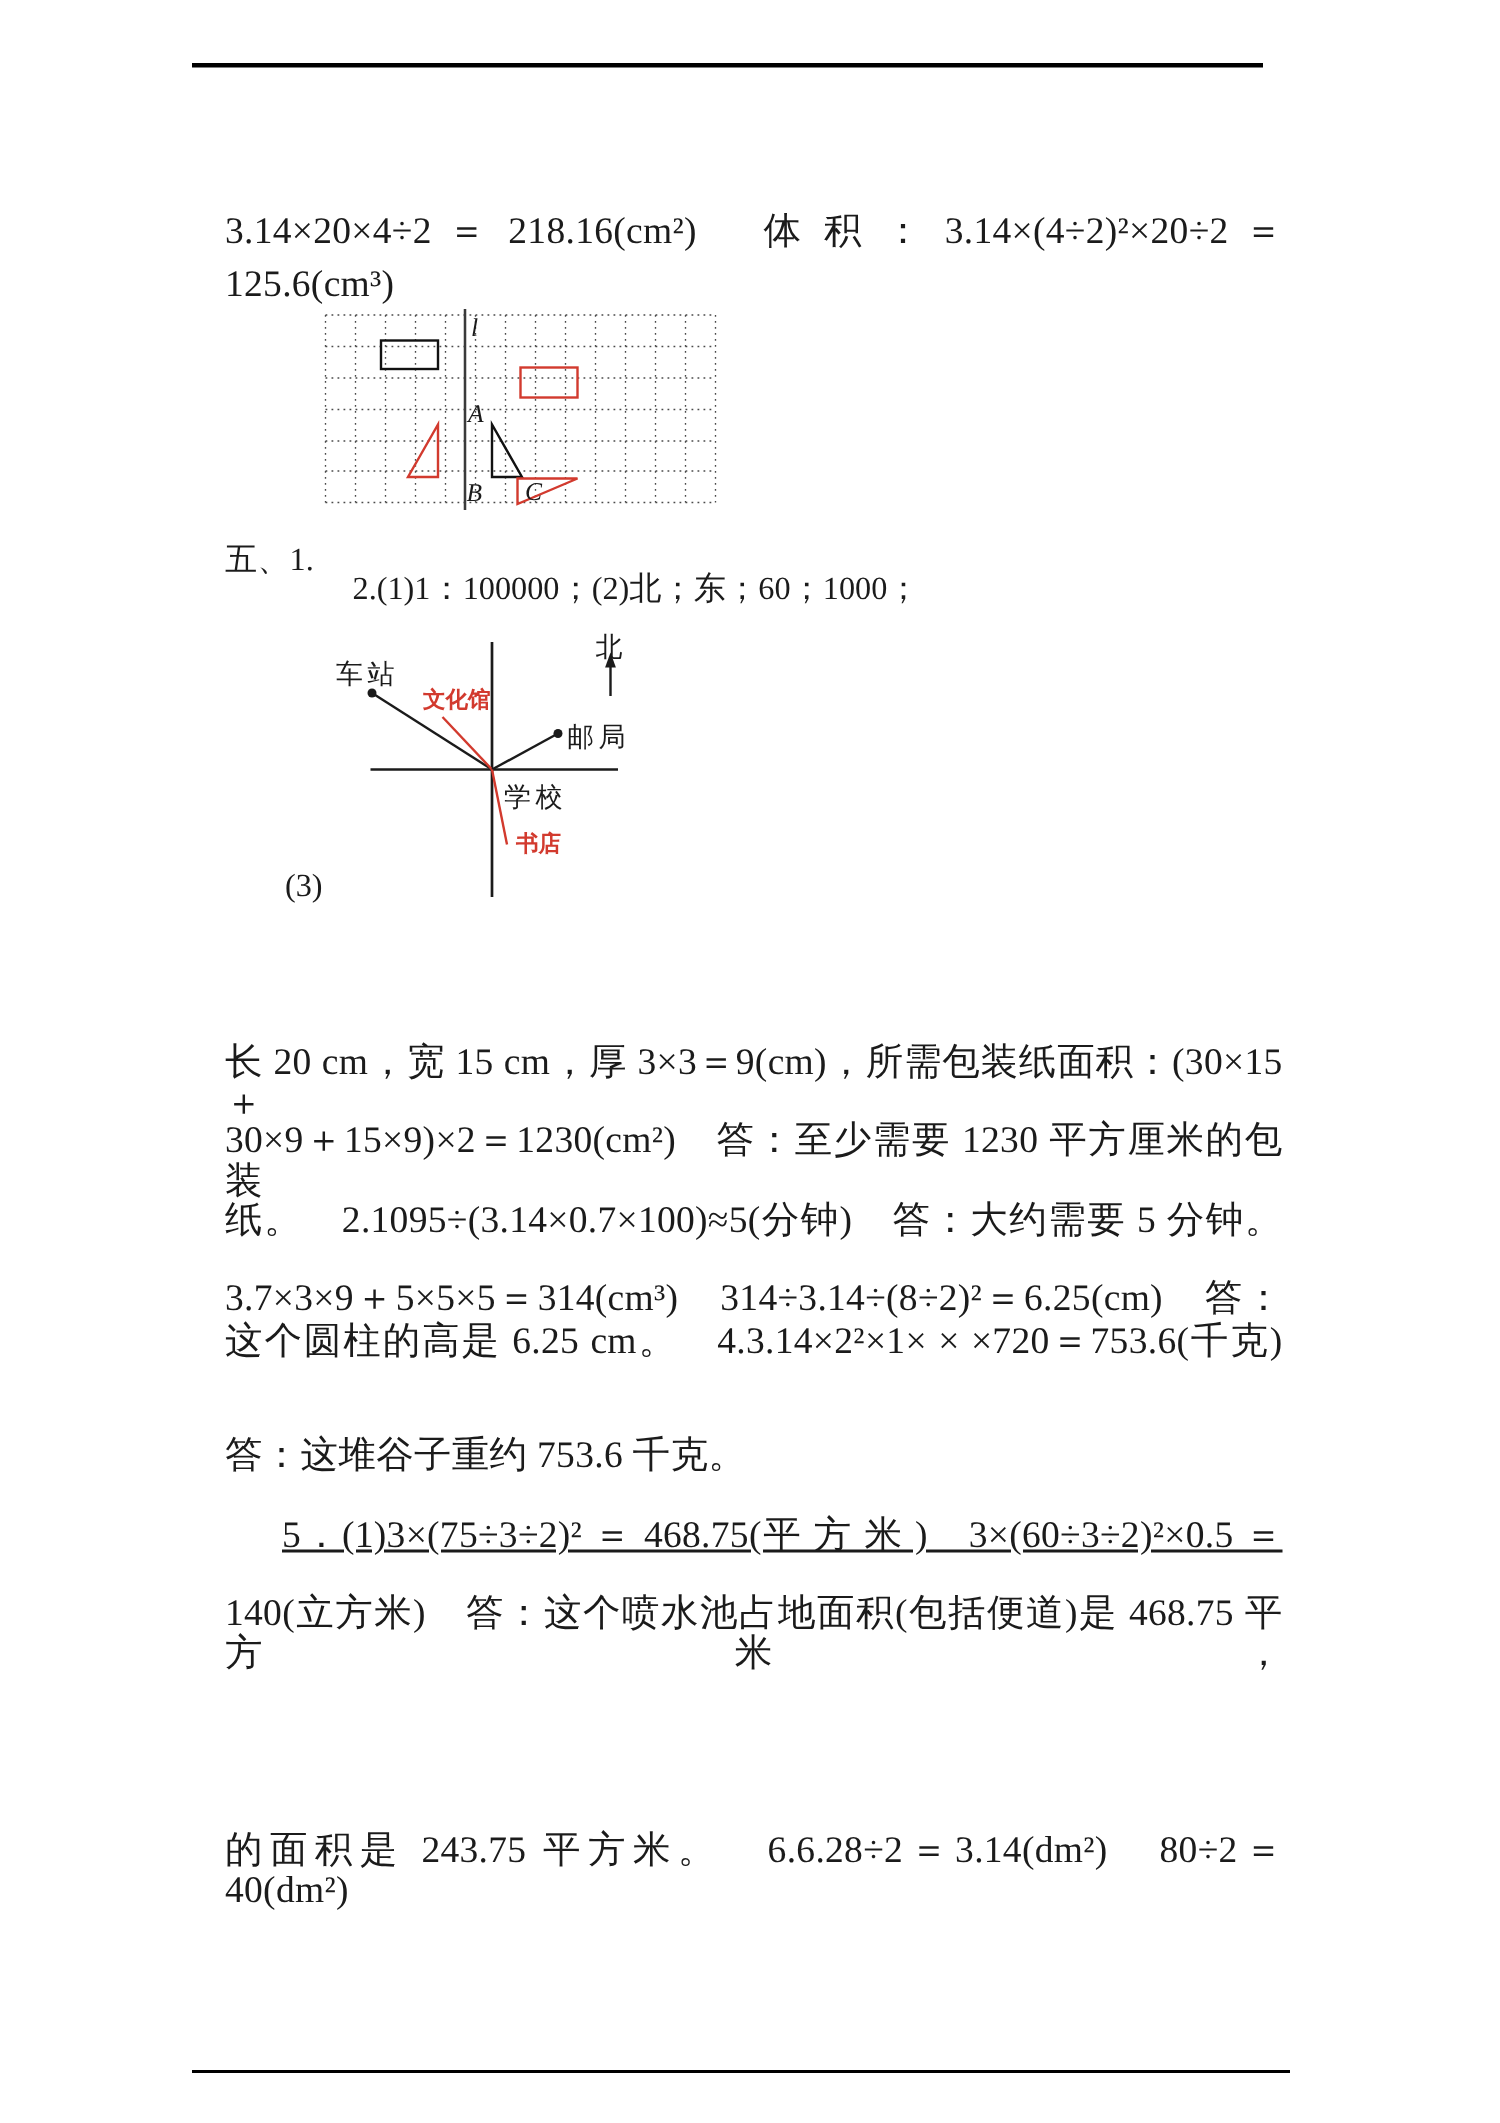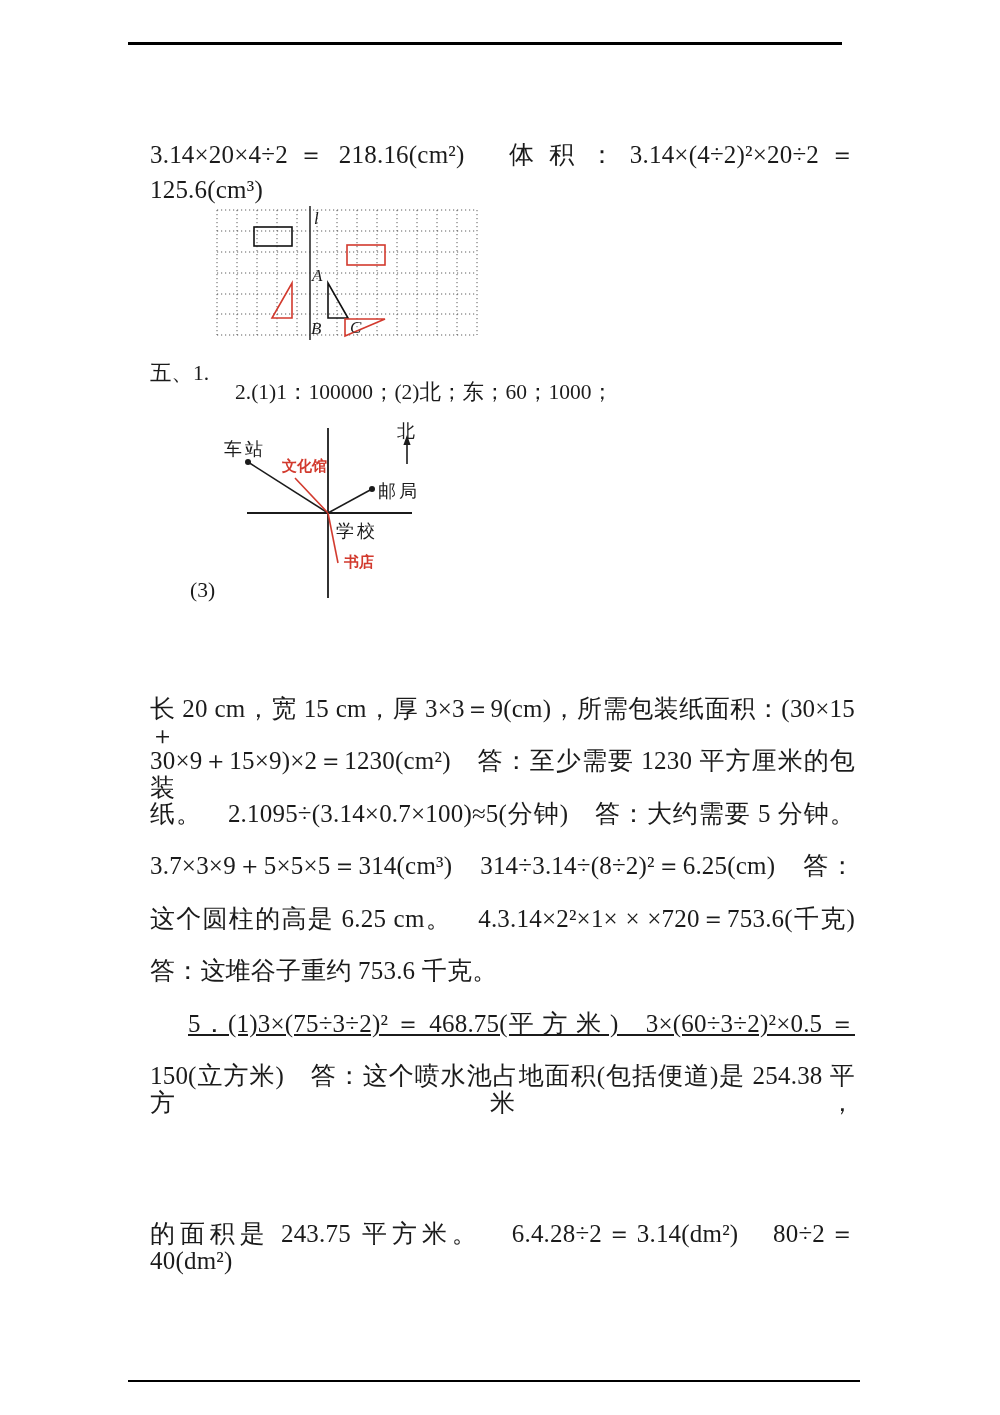--- a/index.html
+++ b/index.html
@@ -76,19 +76,19 @@
     <line x1="138" y1="101" x2="148" y2="151" stroke="#d23a2e" stroke-width="1.6"></line>
     <text class="map-red-label" x="154" y="155">书店</text>
   </svg>
 
   <div class="label" style="left:190px;top:577px;">(3)</div>
 
   <div class="tline" style="top:695px;">长 20 cm，宽 15 cm，厚 3×3＝9(cm)，所需包装纸面积：(30×15＋</div>
   <div class="tline" style="top:747px;">30×9＋15×9)×2＝1230(cm²)　答：至少需要 1230 平方厘米的包装</div>
   <div class="tline" style="top:800px;">纸。　2.1095÷(3.14×0.7×100)≈5(分钟)　答：大约需要 5 分钟。</div>
   <div class="tline" style="top:852px;">3.7×3×9＋5×5×5＝314(cm³)　314÷3.14÷(8÷2)²＝6.25(cm)　答：</div>
-  <div class="tline" style="top:905px;">这个圆柱的高是 6.25 cm。　4.3.14×2²×1× × ×720＝753.6(千克)</div>
+  <div class="tline" style="top:881px;">这个圆柱的高是 6.25 cm。　4.3.14×2²×1× × ×720＝753.6(千克)</div>
   <div class="tline nojust" style="top:957px;">答：这堆谷子重约 753.6 千克。</div>
   <div class="tline indent" style="top:1010px;text-decoration:underline;">5．(1)3×(75÷3÷2)² ＝ 468.75(平 方 米 )　3×(60÷3÷2)²×0.5 ＝</div>
-  <div class="tline" style="top:1062px;">150(立方米)　答：这个喷水池占地面积(包括便道)是 254.38 平方米，</div>
-  <div class="tline" style="top:1220px;">的面积是 243.75 平方米。　6.4.28÷2＝3.14(dm²)　80÷2＝40(dm²)</div>
+  <div class="tline" style="top:1062px;">140(立方米)　答：这个喷水池占地面积(包括便道)是 468.75 平方米，</div>
+  <div class="tline" style="top:1220px;">的面积是 243.75 平方米。　6.6.28÷2＝3.14(dm²)　80÷2＝40(dm²)</div>
 
 </div>
 
 </body></html>

